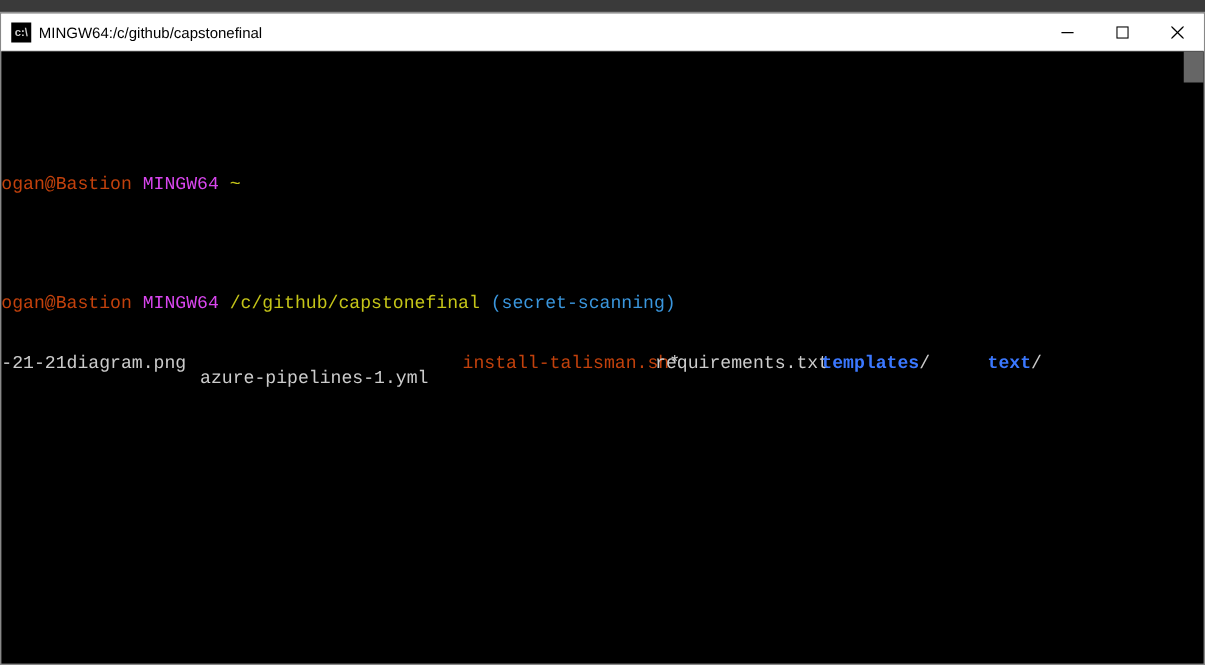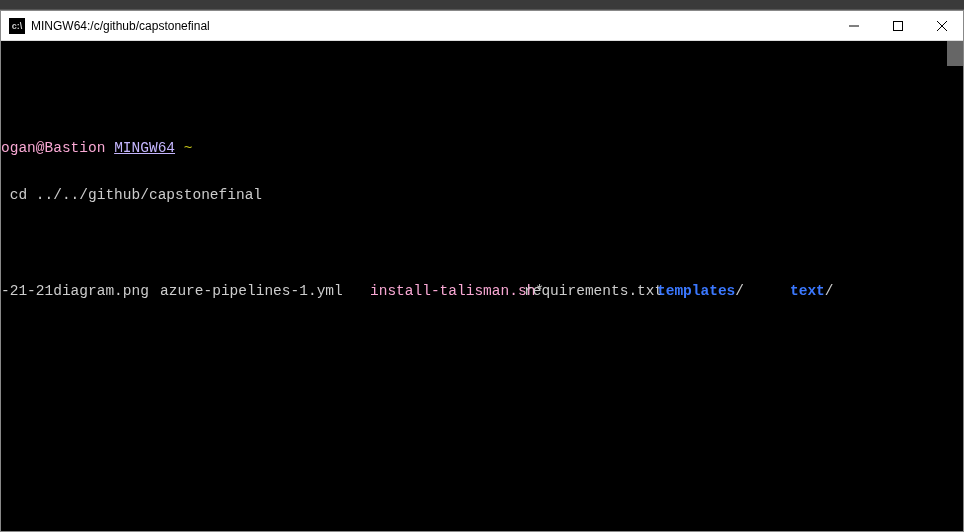--- a/index.html
+++ b/index.html
@@ -64,37 +64,37 @@
       height: 490px;
       padding: 4px 0;
       font-family: 'Consolas', 'Courier New', monospace;
       font-size: 14.5px;
       line-height: 1.1;
       white-space: pre;
       overflow: hidden;
       position: relative;
     }
     .t-line { padding: 0; }
-    .t-green { color: #f9a8d4; }
-    .t-purple { color: #c4b5fd; text-decoration: underline; }
+    .t-green { color: #c2410c; }
+    .t-purple { color: #d946ef; }
     .t-yellow { color: #c5c518; }
     .t-cyan { color: #3a96dd; }
     .t-white { color: #cccccc; }
     .t-bluebold { color: #3b78ff; font-weight: bold; }
     .scrollbar-stub {
       position: absolute;
       top: 0;
       right: 0;
       width: 16px;
       height: 25px;
       background: #666;
     }
     .col { display: inline-block; vertical-align: top; }
     .c1 { width: 159px; }
-    .c2 { width: 210px; }
+    .c2 { width: 210px; margin-top: 12px; }
     .c3 { width: 154px; }
     .c4 { width: 133px; }
     .c5 { width: 133px; }
   </style>
 </head>
 <body>
 
 <div class="browser-chrome"></div>
 
 <div class="window">
@@ -118,22 +118,22 @@
             <line x1="10" y1="0" x2="0" y2="10" stroke="#000" stroke-width="1"></line>
           </svg>
       </div>
     </div>
   </div>
 
   <div class="terminal">
     <div class="scrollbar-stub"></div>
     <div class="t-line"> </div>
     <div class="t-line"><span class="t-green">ogan@Bastion</span> <span class="t-purple">MINGW64</span> <span class="t-yellow">~</span></div>
-    <div class="t-line t-white"> cd ../../github/capstonefinal</div>
     <div class="t-line"> </div>
+    <div class="t-line"><span class="t-green">ogan@Bastion</span> <span class="t-purple">MINGW64</span> <span class="t-yellow">/c/github/capstonefinal</span> <span class="t-cyan">(secret-scanning)</span></div>
     <div class="t-line"><span class="col c1 t-white">-21-21diagram.png</span><span class="col c2 t-white">azure-pipelines-1.yml</span><span class="col c3"><span class="t-green">install-talisman.sh</span><span class="t-white">*</span></span><span class="col c4 t-white">requirements.txt</span><span class="col c5"><span class="t-bluebold">templates</span><span class="t-white">/</span></span><span class="col"><span class="t-bluebold">text</span><span class="t-white">/</span></span></div>
     <div class="t-line"> </div>
     
     
     
     
     
     
   </div>
 </div>

